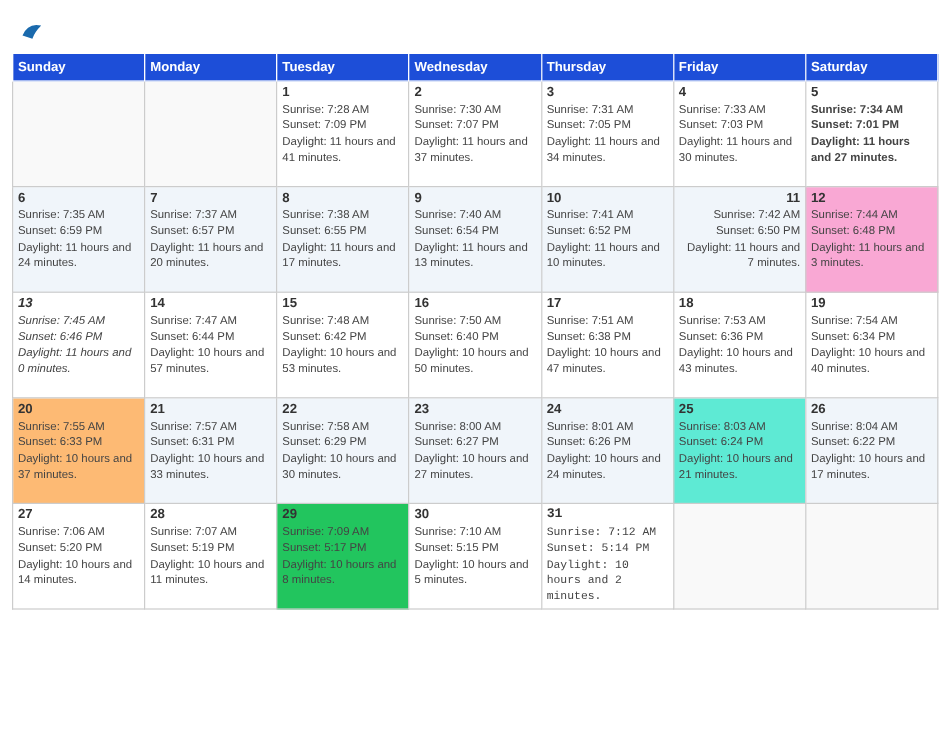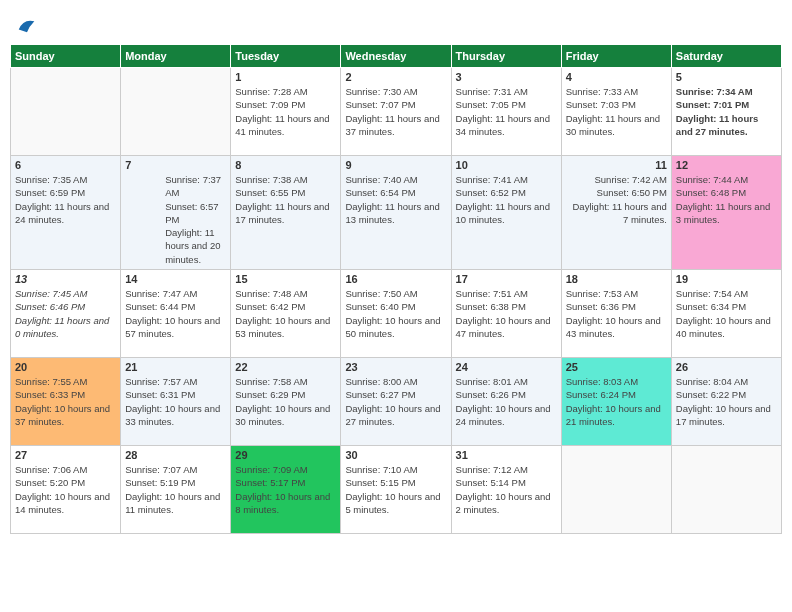--- a/index.html
+++ b/index.html
@@ -55,21 +55,21 @@
     .location-title {
       font-size: 14px;
       color: #555;
     }
     .calendar {
       width: 100%;
       border-collapse: collapse;
       font-size: 10px;
     }
     .calendar th {
-      background: #15803d;
+      background: #1d4ed8;
       color: #fff;
       padding: 5px 4px;
       text-align: left;
       font-size: 11px;
       font-weight: bold;
       border: 1px solid #fff;
     }
     .calendar td {
       border: 1px solid #ccc;
       vertical-align: top;
@@ -169,21 +169,21 @@
       </tr>
       <tr>
         <td style="background: rgb(240, 245, 250);">
           <span class="day-num">6</span>
           <div class="day-info" style="white-space: pre-line;">Sunrise: 7:35 AM
 Sunset: 6:59 PM
 Daylight: 11 hours and 24 minutes.</div>
         </td>
         <td style="background: rgb(240, 245, 250);">
           <span class="day-num">7</span>
-          <div class="day-info" style="white-space: pre-line; margin-left: 40px;">Sunrise: 7:37 AM
+          <div class="day-info" style="white-space: pre-line;">Sunrise: 7:37 AM
 Sunset: 6:57 PM
 Daylight: 11 hours and 20 minutes.</div>
         </td>
         <td style="background: rgb(240, 245, 250);">
           <span class="day-num">8</span>
           <div class="day-info" style="white-space: pre-line;">Sunrise: 7:38 AM
 Sunset: 6:55 PM
 Daylight: 11 hours and 17 minutes.</div>
         </td>
         <td style="background: rgb(240, 245, 250);">
@@ -317,21 +317,21 @@
           <div class="day-info" style="white-space: pre-line;">Sunrise: 7:09 AM
 Sunset: 5:17 PM
 Daylight: 10 hours and 8 minutes.</div>
         </td>
         <td style="background: rgb(255, 255, 255);">
           <span class="day-num">30</span>
           <div class="day-info" style="white-space: pre-line;">Sunrise: 7:10 AM
 Sunset: 5:15 PM
 Daylight: 10 hours and 5 minutes.</div>
         </td>
-        <td style="background: rgb(255, 255, 255);">
+        <td style="background: rgb(255, 255, 255); font-family: Liberation Mono, monospace;">
           <span class="day-num">31</span>
           <div class="day-info" style="white-space: pre-line;">Sunrise: 7:12 AM
 Sunset: 5:14 PM
 Daylight: 10 hours and 2 minutes.</div>
         </td>
         <td class="empty-cell"></td>
         <td class="empty-cell"></td>
       </tr>
     </tbody>
 </table>

